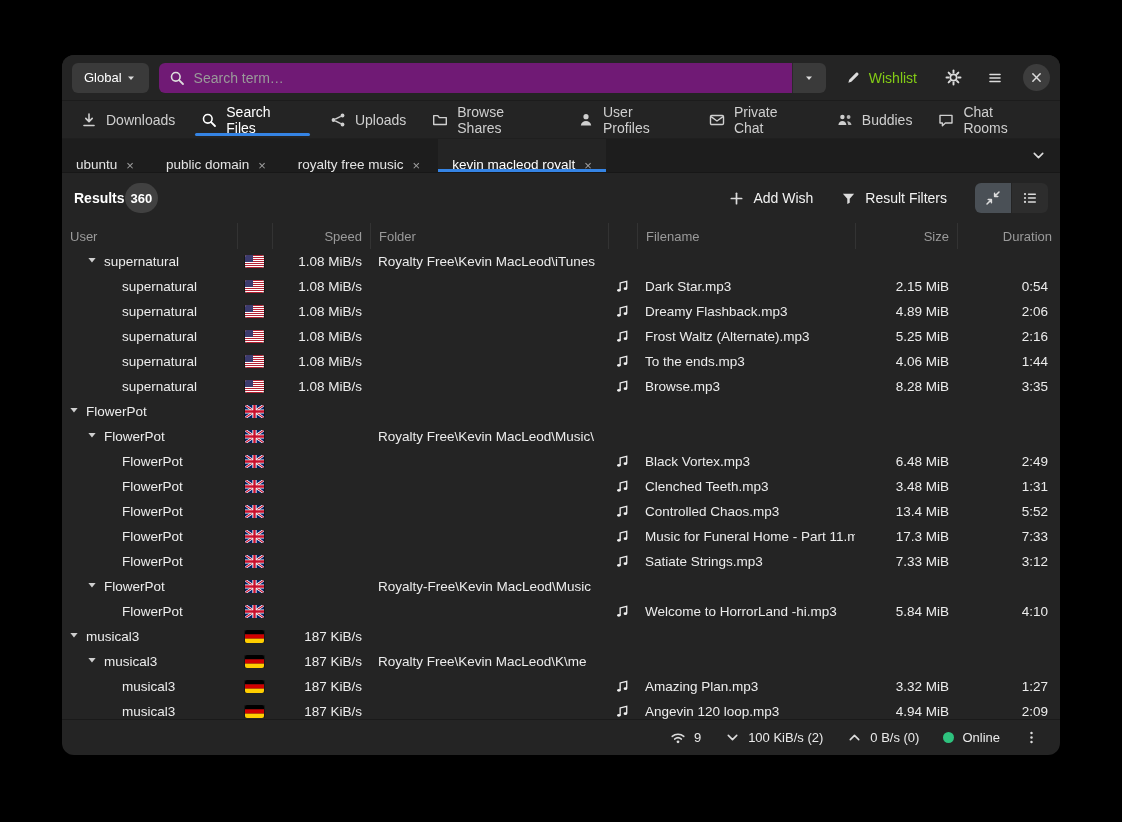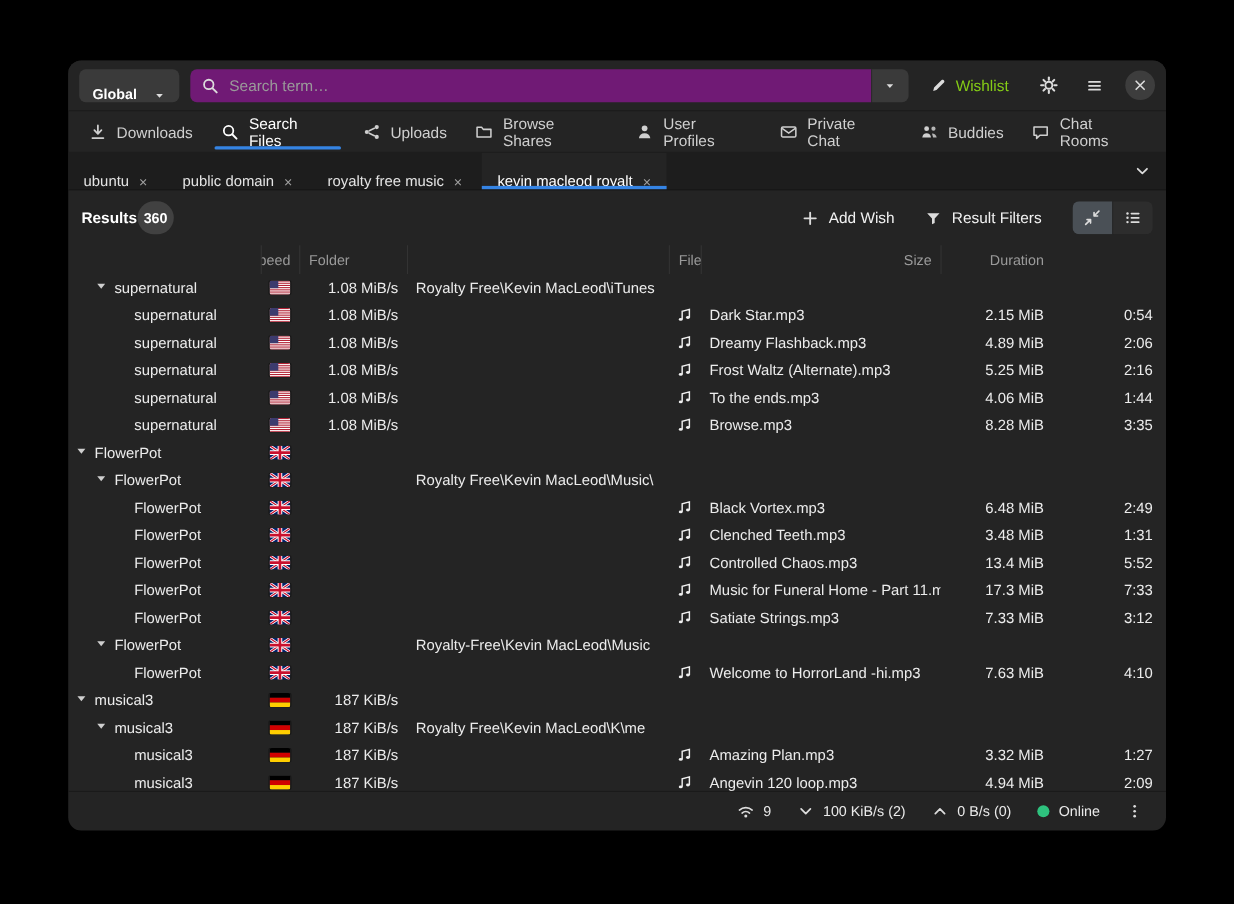--- a/index.html
+++ b/index.html
@@ -8,22 +8,22 @@
   .window{position:absolute;left:62px;top:55px;width:998px;height:700px;
     background:#242424;border-radius:12px;overflow:hidden;display:flex;
     flex-direction:column;color:#ececec;box-shadow:0 12px 44px rgba(0,0,0,.75)}
   .icn{display:inline-flex;align-items:center;justify-content:center;color:#dcdcdc}
   .icn svg{display:block}
   button{font:inherit;border:none;background:transparent;color:inherit;cursor:pointer}
 
   
   .headerbar{height:46px;flex:0 0 46px;display:flex;align-items:center;gap:10px;
     padding:0 10px;background:#242424;border-bottom:1px solid #1c1c1c}
-  .scope-btn{display:flex;align-items:flex-end;gap:15px;height:30px;padding:0 12px;
-    background:#3a3a3a;border-radius:6px;font-weight:700;font-size:13px;color:#fff}
+  .scope-btn{display:flex;align-items:center;gap:3px;height:30px;padding:0 12px;
+    background:#3a3a3a;border-radius:6px;font-weight:400;font-size:13px;color:#fff}
   .search-group{flex:1;display:flex;height:30px}
   .search-entry{flex:1;display:flex;align-items:center;gap:9px;background:#701a75;
     border-radius:6px 0 0 6px;padding:0 10px}
   .search-entry input{flex:1;background:transparent;border:none;outline:none;
     color:#ececec;font-size:14px;font-family:inherit}
   .search-entry input::placeholder{color:#9a9a9a}
   .search-dd{width:34px;background:#3a3a3a;border-left:1px solid #2a2a2a;
     border-radius:0 6px 6px 0;display:flex;align-items:center;justify-content:center}
   .hdr-txt-btn{display:flex;align-items:center;gap:8px;height:30px;padding:0 10px;
     border-radius:6px;font-size:14px;color:#84cc16}
@@ -329,20 +329,21 @@
                   <rect x="5.8" y="11.2" width="8.2" height="1.5" rx=".7"></rect>
                 </g>
               </svg>
             </span>
           </button>
         </div>
     </div>
   </div>
 
   <div class="thead">
+      <div class="hcell">User</div>
       <div class="hcell"></div>
       <div class="hcell right">Speed</div>
       <div class="hcell">Folder</div>
       <div class="hcell"></div>
       <div class="hcell">Filename</div>
       <div class="hcell right">Size</div>
       <div class="hcell right">Duration</div>
     </div>
 
   <div class="rows">
@@ -821,21 +822,21 @@
         <div class="cell center">
           <span class="icn note-icn">
             <svg xmlns="http://www.w3.org/2000/svg" viewBox="0 0 16 16" width="15" height="15">
               <path d="M5.5 12V4.2l7-1.8v7.8" fill="none" stroke="currentColor" stroke-width="1.4"></path>
               <ellipse cx="4.1" cy="12.1" rx="1.9" ry="1.4" fill="currentColor"></ellipse>
               <ellipse cx="11.1" cy="10.3" rx="1.9" ry="1.4" fill="currentColor"></ellipse>
             </svg>
           </span>
         </div>
         <div class="cell">Welcome to HorrorLand -hi.mp3</div>
-        <div class="cell right">7.63 MiB</div>
+        <div class="cell right">5.84 MiB</div>
         <div class="cell right dur">4:10</div>
       </div>
       <div class="trow">
         <div class="cell user-cell" style="padding-left: 6px;">
           <span class="icn expander">
             <svg xmlns="http://www.w3.org/2000/svg" viewBox="0 0 16 16" width="12" height="12">
               <path d="M3.2 5.3h9.6L8 11.2z" fill="currentColor"></path>
             </svg>
           </span>
           <span>musical3</span>

